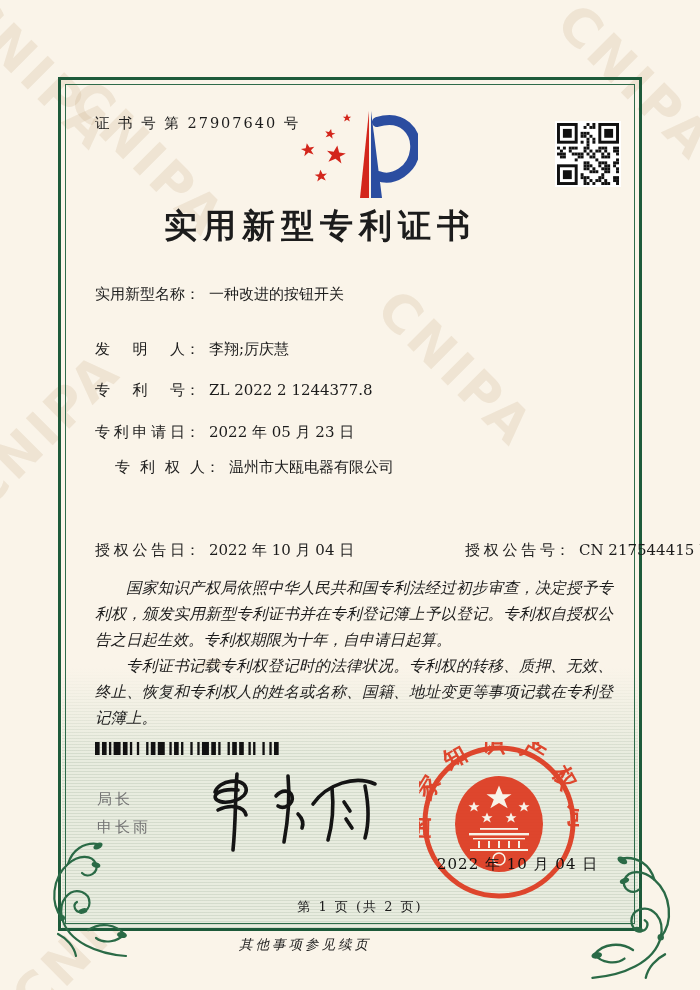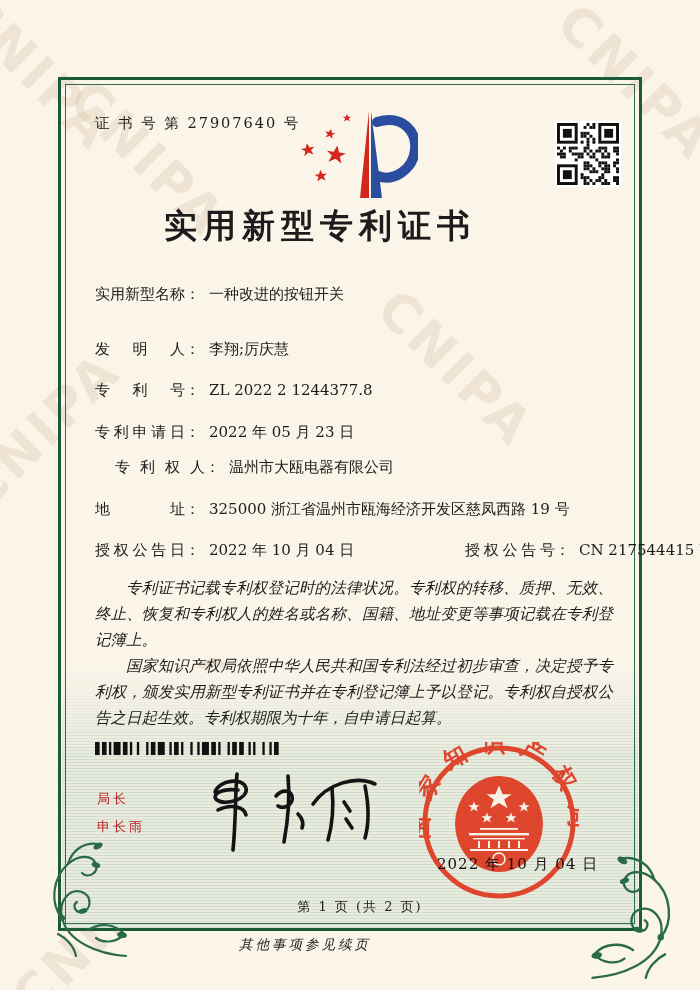--- a/index.html
+++ b/index.html
@@ -55,21 +55,21 @@
   .fpair2{position:absolute; left:370px; top:0;}
   .body-text{
     position:absolute; left:95px; top:575px; width:518px;
     font-size:15.5px; line-height:26px; text-align:justify; font-style:italic;
   }
   .body-text p{margin:0; text-indent:2em;}
   .barcode{position:absolute; left:95px; top:742px;}
   .sig-label{
     position:absolute; left:97px;
     font-family:"DejaVu Sans","Liberation Sans",sans-serif;
-    font-size:13px; letter-spacing:3px; color:#b91c1c;
+    font-size:15px; letter-spacing:3px; color:#737373;
   }
   .sig-script{position:absolute; left:185px; top:762px;}
   .seal{position:absolute; left:419px; top:742px;}
   .seal-date{
     position:absolute; left:437px; top:855px; width:124px;
     font-size:15px; text-align:center; letter-spacing:1px; color:#111;
     white-space:nowrap;
   }
   .page-info{
     position:absolute; left:58px; top:898px; width:604px;
@@ -290,33 +290,30 @@
   </div>
   <div class="frow" style="top:381px;">
     <span class="flabel">专利号</span><span>：</span><span class="fvalue">ZL 2022 2 1244377.8</span>
   </div>
   <div class="frow" style="top:423px;">
     <span class="flabel">专利申请日</span><span>：</span><span class="fvalue">2022 年 05 月 23 日</span>
   </div>
   <div class="frow" style="top:458px;margin-left:20px;">
     <span class="flabel">专利权人</span><span>：</span><span class="fvalue">温州市大瓯电器有限公司</span>
   </div>
-  <div class="frow" style="top:500px;">
-    <span class="flabel">地址</span><span>：</span><span class="fvalue">325000 浙江省温州市瓯海经济开发区慈凤西路 19 号</span>
-  </div>
   <div class="frow" style="top:541px; right:0;">
     <span class="flabel">授权公告日</span><span>：</span><span class="fvalue">2022 年 10 月 04 日</span>
     <span class="fpair2">
       <span class="flabel">授权公告号</span><span>：</span><span class="fvalue">CN 217544415 U</span>
     </span>
   </div>
 
   <div class="body-text">
+    <p>国家知识产权局依照中华人民共和国专利法经过初步审查，决定授予专利权，颁发实用新型专利证书并在专利登记簿上予以登记。专利权自授权公告之日起生效。专利权期限为十年，自申请日起算。</p>
     <p>专利证书记载专利权登记时的法律状况。专利权的转移、质押、无效、终止、恢复和专利权人的姓名或名称、国籍、地址变更等事项记载在专利登记簿上。</p>
-    <p>国家知识产权局依照中华人民共和国专利法经过初步审查，决定授予专利权，颁发实用新型专利证书并在专利登记簿上予以登记。专利权自授权公告之日起生效。专利权期限为十年，自申请日起算。</p>
   </div>
 
   <svg class="barcode" id="bcsvg" width="186" height="13" viewBox="0 0 186 13">
       <rect x="0.00" y="0" width="4.65" height="13" fill="#111"></rect>
       <rect x="6.98" y="0" width="4.65" height="13" fill="#111"></rect>
       <rect x="13.95" y="0" width="2.33" height="13" fill="#111"></rect>
       <rect x="18.60" y="0" width="6.98" height="13" fill="#111"></rect>
       <rect x="27.90" y="0" width="4.65" height="13" fill="#111"></rect>
       <rect x="34.88" y="0" width="2.33" height="13" fill="#111"></rect>
       <rect x="41.85" y="0" width="2.33" height="13" fill="#111"></rect>

